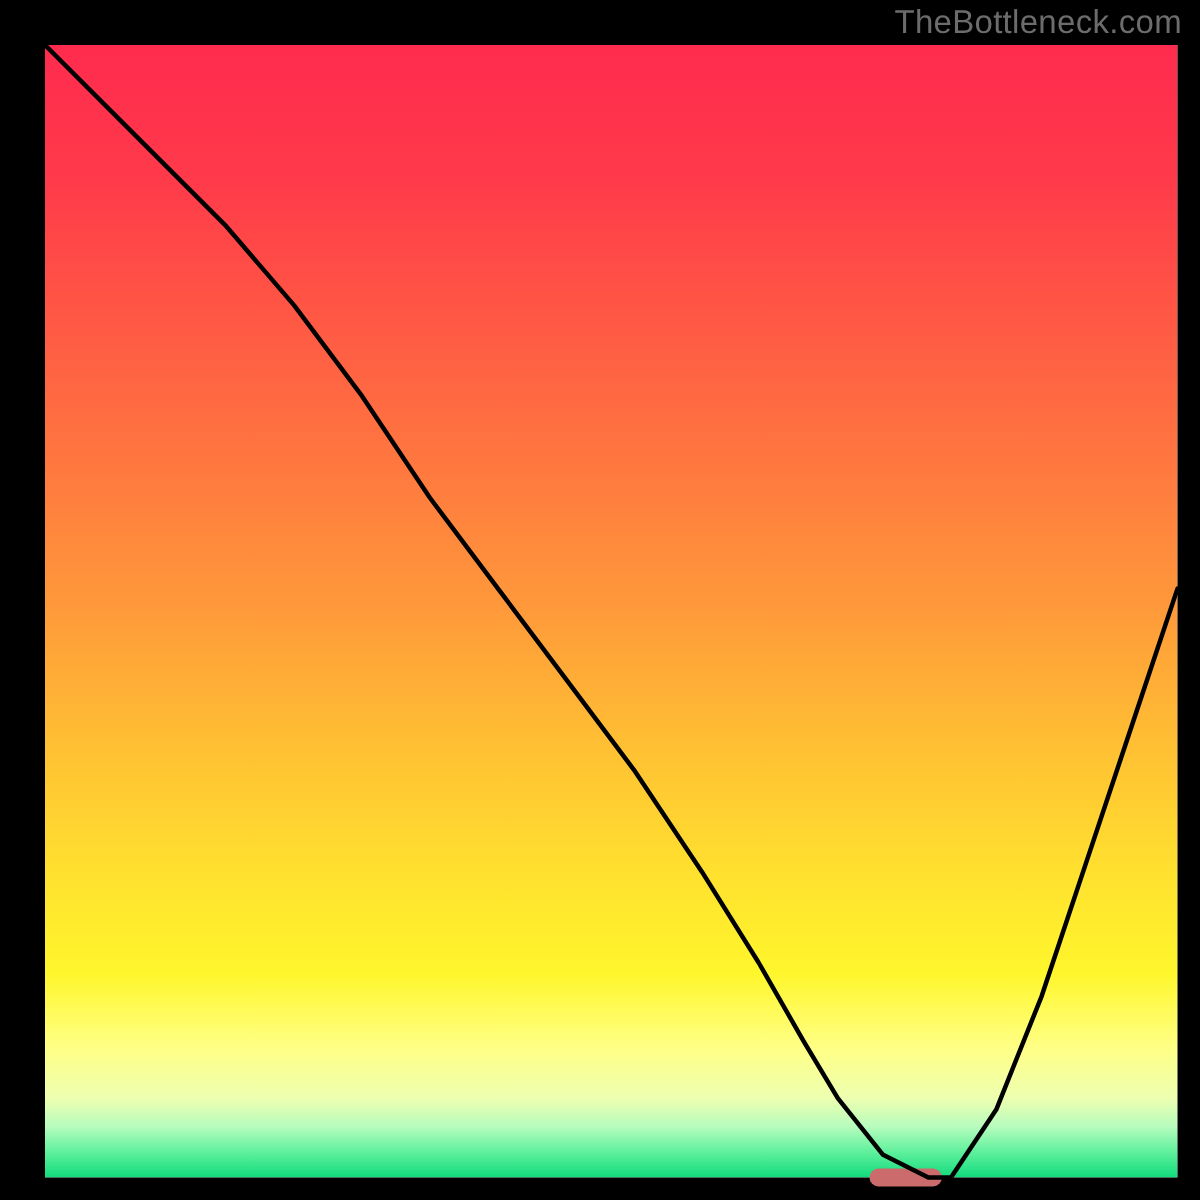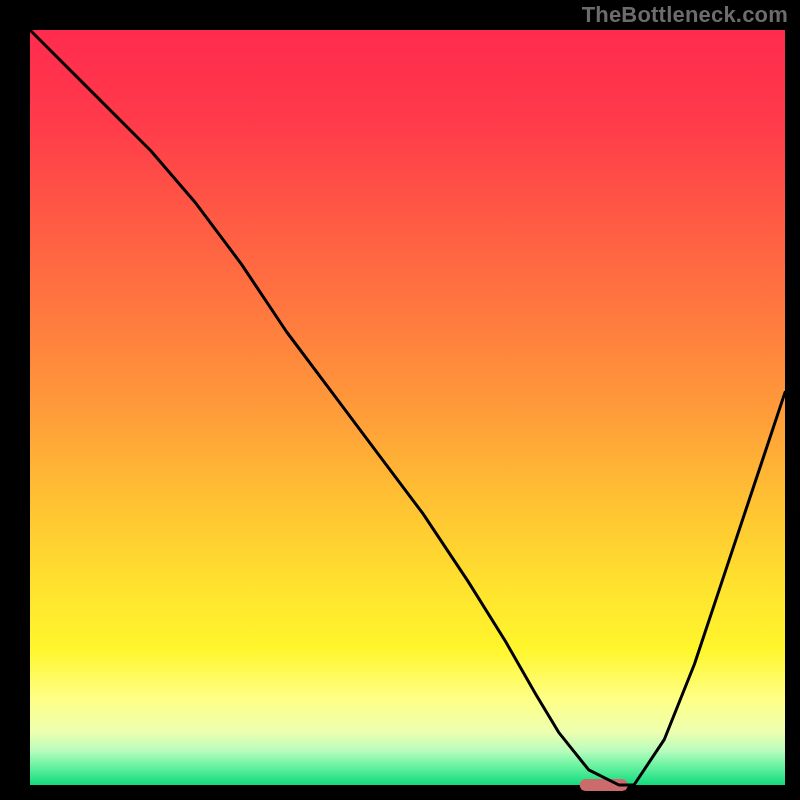--- a/index.html
+++ b/index.html
@@ -1,20 +1,20 @@
 <!DOCTYPE html>
 <html><head>
 <meta charset="utf-8">
 <style>
   html,body{margin:0;padding:0;width:800px;height:800px;background:#fff}
   .frame{position:relative;width:800px;height:800px}
   .attribution{
     position:absolute;top:2px;right:12px;
     font-family:Arial,Helvetica,sans-serif;
-    font-size:22px;font-weight:700;color:#6c6c6c;letter-spacing:.2px
+    font-size:22px;font-weight:400;color:#6c6c6c;letter-spacing:.2px
   }
   svg{display:block}
 </style>
 </head>
 <body>
 <div class="frame">
   <div class="attribution">TheBottleneck.com</div>
   <svg id="chart" width="800" height="800">
       <defs>
         <linearGradient id="bg-grad" x1="0" y1="0" x2="0" y2="1">

